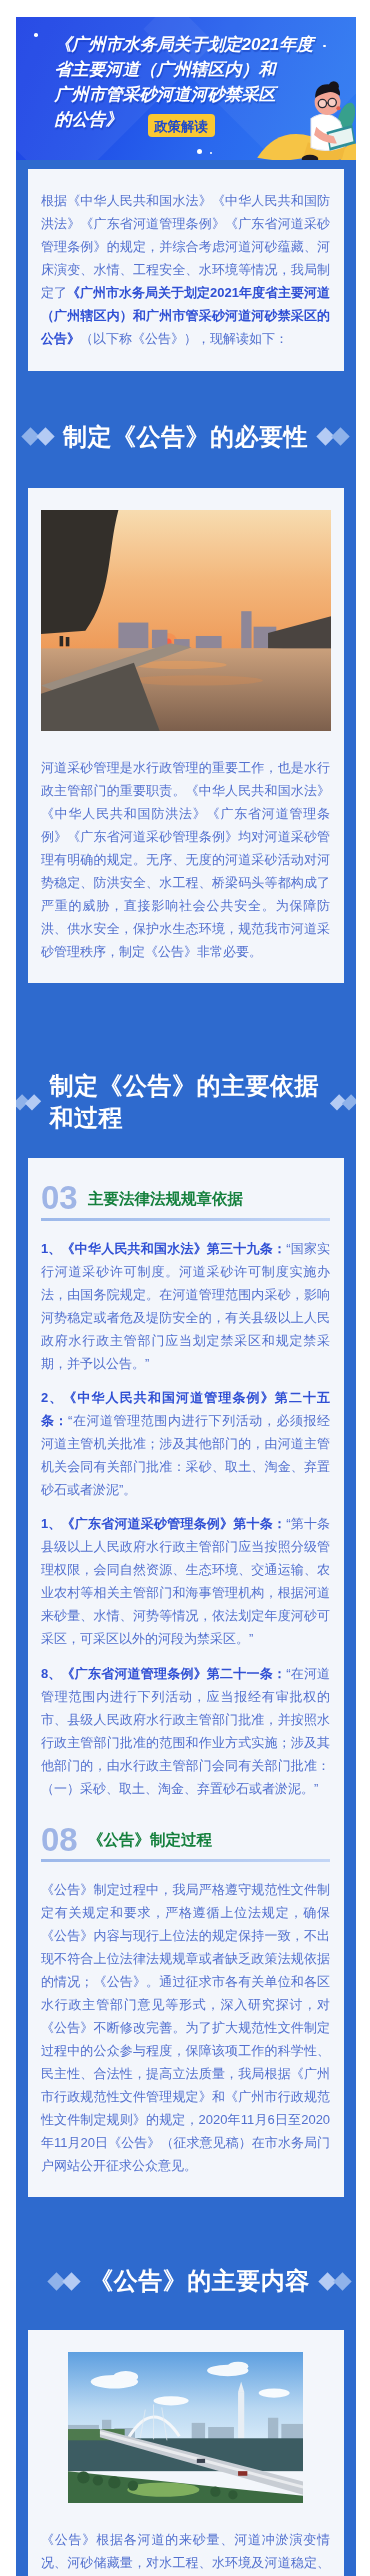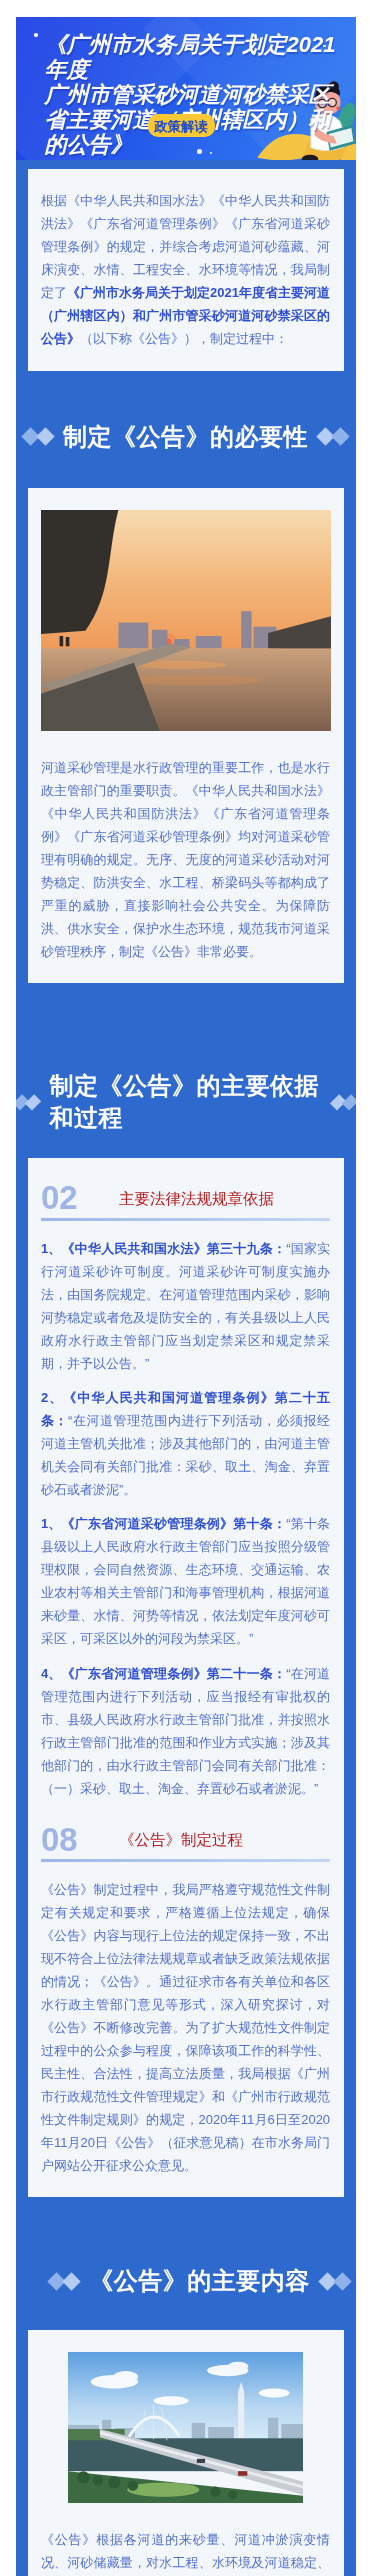--- a/index.html
+++ b/index.html
@@ -7,25 +7,25 @@
   .page{width:371px;background:#ffffff;padding-top:16.5px;padding-bottom:30px;}
   .column{width:340px;margin-left:15.5px;background:#2e6ace;overflow:hidden;}
 
   
   .header{position:relative;height:143px;overflow:hidden;
     background:linear-gradient(115deg,#1c40e4 0%,#2050e8 32%,#2a68ee 62%,#2f7df2 100%);}
   .header::before{content:"";position:absolute;left:-62px;top:-82px;width:216px;height:216px;
     background:rgba(255,255,255,.06);transform:rotate(45deg);}
   .header::after{content:"";position:absolute;right:-31px;top:-103px;width:196px;height:216px;
     background:rgba(255,255,255,.05);transform:rotate(45deg);}
-  .main-title{position:absolute;left:29px;top:15.5px;width:296px;z-index:3;
-    color:#ffffff;font-weight:bold;font-style:italic;font-size:22px;line-height:25px;
+  .main-title{position:absolute;left:39px;top:15.5px;width:296px;z-index:3;
+    color:#ffffff;font-weight:bold;font-style:italic;font-size:17px;line-height:25px;
     text-shadow:1px 1.5px 1px rgba(10,40,160,.35);}
   .read-btn{position:absolute;left:132px;top:97px;width:67px;height:23px;z-index:4;
-    background:#fac832;border:none;border-radius:10px;color:#1d49cc;font-weight:bold;
+    background:#fac832;border:none;border-radius:4px;color:#1d49cc;font-weight:bold;
     font-size:13.4px;line-height:23px;text-align:center;cursor:pointer;
     font-family:"Liberation Sans","DejaVu Sans",sans-serif;}
   .hdot{position:absolute;border-radius:50%;background:#ffffff;z-index:3;}
   .hdot.d1{left:18.5px;top:16.5px;width:3.6px;height:3.6px;}
   .hdot.d2{right:30px;top:28px;width:2.6px;height:2.6px;}
   .hdot.d3{left:181px;top:132px;width:5.7px;height:5.7px;}
   .hdot.d4{left:194px;top:135px;width:2.6px;height:2.6px;}
   .reader{position:absolute;right:0;bottom:-2.1px;width:106px;height:91px;z-index:2;}
 
   
@@ -55,40 +55,40 @@
   .sh1{margin-top:44px;}
   .sh2{margin-top:81px;}
   .sh3{margin-top:62px;padding-left:28px;}
   .card-necessity{margin-top:29px;}
   .card-basis{margin-top:17.5px;}
   .card-content{margin-top:27px;}
 
   
   .sub-head{display:flex;align-items:flex-end;gap:10.3px;margin:5.2px 0 0 0;}
   .sub-num{font-size:33px;line-height:30px;font-weight:bold;color:#9fb5e6;}
-  .sub-title{font-size:15.5px;font-weight:normal;color:#b91c1c;padding-bottom:3.1px;margin-left:31px;}
+  .sub-title{font-size:15.5px;font-weight:bold;color:#15803d;padding-bottom:3.1px;}
   .sub-underline{height:3.6px;margin:4.1px 0 15.5px 0;
     background:linear-gradient(90deg,#9cb8ea,#c3d6f6);}
   .sub2-gap{margin-top:25px;}
 </style>
 </head>
 <body>
 
 <div class="page">
   <div class="column">
 
     <div class="header">
       <span class="hdot d1"></span>
       <span class="hdot d2"></span>
       <span class="hdot d3"></span>
       <span class="hdot d4"></span>
       <div class="main-title">
         <div>《广州市水务局关于划定2021年度</div>
+        <div>省主要河道（广州辖区内）和</div>
         <div>广州市管采砂河道河砂禁采区</div>
-        <div>省主要河道（广州辖区内）和</div>
         <div>的公告》</div>
       </div>
       <button class="read-btn">政策解读</button>
       <svg class="reader" viewBox="0 0 205 176">
         <ellipse cx="186" cy="92" rx="15" ry="32" fill="#37a08c" transform="rotate(18 186 92)"></ellipse>
         <circle cx="203" cy="168" r="28" fill="#f6c445"></circle>
         <path d="M14,168 Q52,108 118,126 L132,162 Q72,180 14,168 Z" fill="#f6c445"></path>
         <path d="M112,138 q42,18 74,2 l-8,30 q-38,12 -74,-6 Z" fill="#f1b93c"></path>
         <ellipse cx="116" cy="170" rx="16" ry="8" fill="#1d1a20"></ellipse>
         <path d="M118,92 q32,-20 56,6 l16,44 q-40,20 -72,6 Z" fill="#ffffff" stroke="#e4e6ef" stroke-width="2"></path>
@@ -100,21 +100,21 @@
         <line x1="148" y1="62" x2="151" y2="62" stroke="#2a2a33" stroke-width="2.5"></line>
         <circle cx="171" cy="72" r="4" fill="#e0604e"></circle>
         <polygon points="148,118 198,104 204,140 154,154" fill="#2f8f98"></polygon>
         <polygon points="152,122 196,110 200,136 156,148" fill="#e8f4f2"></polygon>
         <path d="M128,108 q14,16 34,18 l6,14 q-24,2 -44,-16 Z" fill="#f3a696"></path>
       </svg>
     </div>
 
 
     <div class="card card-intro">
-      <p class="body-text"><span>根据《中华人民共和国水法》《中华人民共和国防洪法》《广东省河道管理条例》《广东省河道采砂管理条例》的规定，并综合考虑河道河砂蕴藏、河床演变、水情、工程安全、水环境等情况，我局制定了</span><b>《广州市水务局关于划定2021年度省主要河道（广州辖区内）和广州市管采砂河道河砂禁采区的公告》</b><span>（以下称《公告》），制定过程中：</span></p>
+      <p class="body-text"><span>根据《中华人民共和国水法》《中华人民共和国防洪法》《广东省河道管理条例》《广东省河道采砂管理条例》的规定，并综合考虑河道河砂蕴藏、河床演变、水情、工程安全、水环境等情况，我局制定了</span><b>《广州市水务局关于划定2021年度省主要河道（广州辖区内）和广州市管采砂河道河砂禁采区的公告》</b><span>（以下称《公告》），现解读如下：</span></p>
     </div>
 
     <div class="sec-head sh1">
       <span class="dia dark"></span>
         <span class="dia lite"></span>
       <h2>制定《公告》的必要性</h2>
       <span class="dia lite2"></span>
         <span class="dia dark"></span>
     </div>
 
@@ -158,28 +158,28 @@
     <div class="sec-head sh2">
       <span class="dia dark"></span>
         <span class="dia lite"></span>
       <h2>制定《公告》的主要依据和过程</h2>
       <span class="dia lite2"></span>
         <span class="dia dark"></span>
     </div>
 
     <div class="card card-basis">
       <div class="sub-head">
-        <span class="sub-num">02</span>
+        <span class="sub-num">03</span>
         <span class="sub-title">主要法律法规规章依据</span>
       </div>
       <div class="sub-underline"></div>
       <p class="body-text"><b>1、《中华人民共和国水法》第三十九条：</b><span>“国家实行河道采砂许可制度。河道采砂许可制度实施办法，由国务院规定。在河道管理范围内采砂，影响河势稳定或者危及堤防安全的，有关县级以上人民政府水行政主管部门应当划定禁采区和规定禁采期，并予以公告。”</span></p>
       <p class="body-text"><b>2、《中华人民共和国河道管理条例》第二十五条：</b><span>“在河道管理范围内进行下列活动，必须报经河道主管机关批准；涉及其他部门的，由河道主管机关会同有关部门批准：采砂、取土、淘金、弃置砂石或者淤泥”。</span></p>
       <p class="body-text"><b>1、《广东省河道采砂管理条例》第十条：</b><span>“第十条　县级以上人民政府水行政主管部门应当按照分级管理权限，会同自然资源、生态环境、交通运输、农业农村等相关主管部门和海事管理机构，根据河道来砂量、水情、河势等情况，依法划定年度河砂可采区，可采区以外的河段为禁采区。”</span></p>
-      <p class="body-text"><b>4、《广东省河道管理条例》第二十一条：</b><span>“在河道管理范围内进行下列活动，应当报经有审批权的市、县级人民政府水行政主管部门批准，并按照水行政主管部门批准的范围和作业方式实施；涉及其他部门的，由水行政主管部门会同有关部门批准：（一）采砂、取土、淘金、弃置砂石或者淤泥。”</span></p>
+      <p class="body-text"><b>8、《广东省河道管理条例》第二十一条：</b><span>“在河道管理范围内进行下列活动，应当报经有审批权的市、县级人民政府水行政主管部门批准，并按照水行政主管部门批准的范围和作业方式实施；涉及其他部门的，由水行政主管部门会同有关部门批准：（一）采砂、取土、淘金、弃置砂石或者淤泥。”</span></p>
 
       <div class="sub-head sub2-gap">
         <span class="sub-num">08</span>
         <span class="sub-title">《公告》制定过程</span>
       </div>
       <div class="sub-underline"></div>
       <p class="body-text">《公告》制定过程中，我局严格遵守规范性文件制定有关规定和要求，严格遵循上位法规定，确保《公告》内容与现行上位法的规定保持一致，不出现不符合上位法律法规规章或者缺乏政策法规依据的情况；《公告》。通过征求市各有关单位和各区水行政主管部门意见等形式，深入研究探讨，对《公告》不断修改完善。为了扩大规范性文件制定过程中的公众参与程度，保障该项工作的科学性、民主性、合法性，提高立法质量，我局根据《广州市行政规范性文件管理规定》和《广州市行政规范性文件制定规则》的规定，2020年11月6日至2020年11月20日《公告》（征求意见稿）在市水务局门户网站公开征求公众意见。</p>
     </div>
 
     <div class="sec-head sh3">

